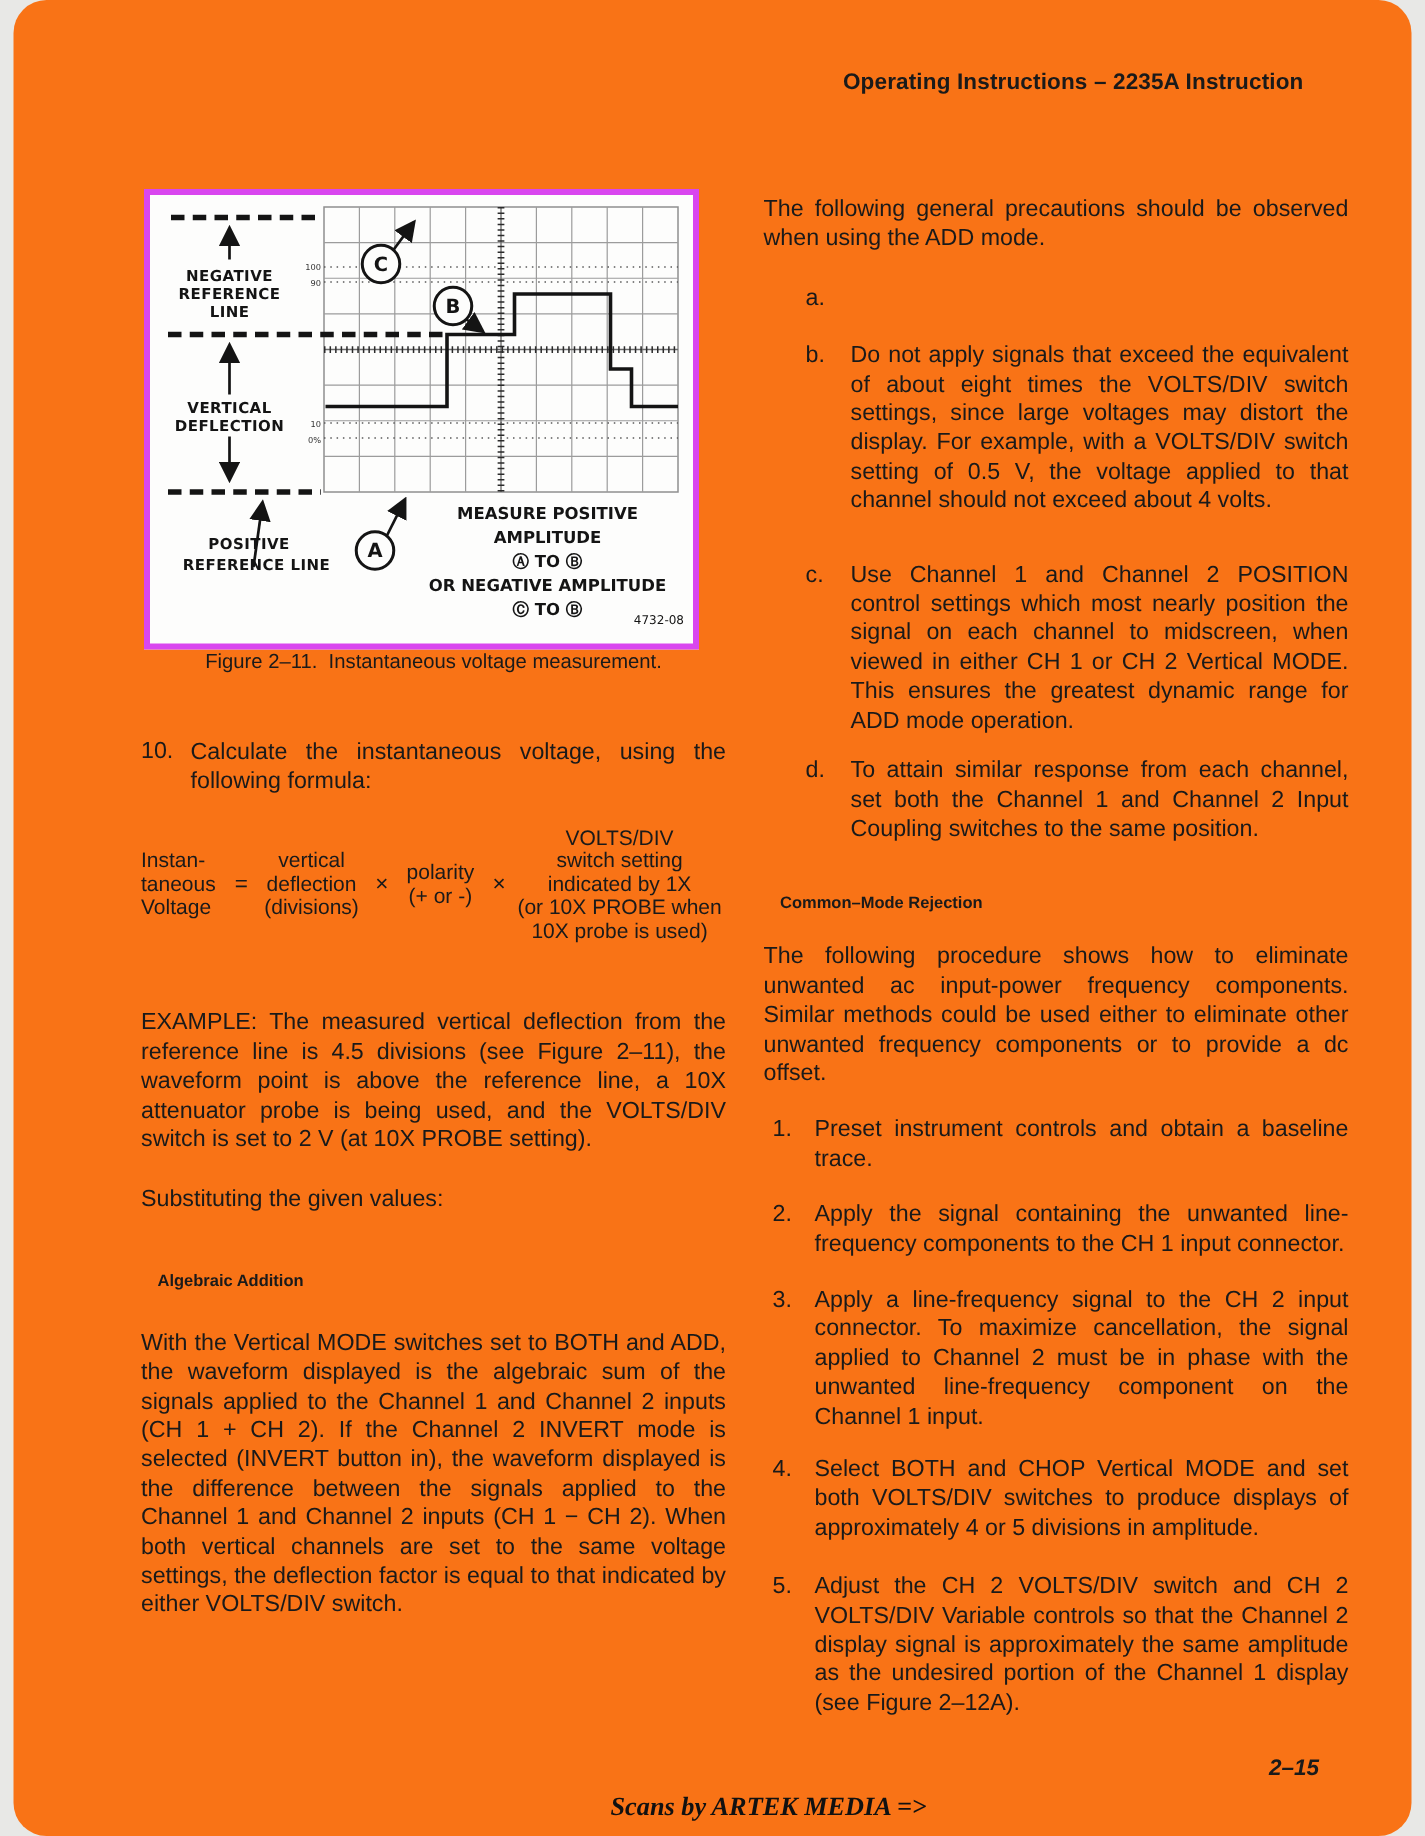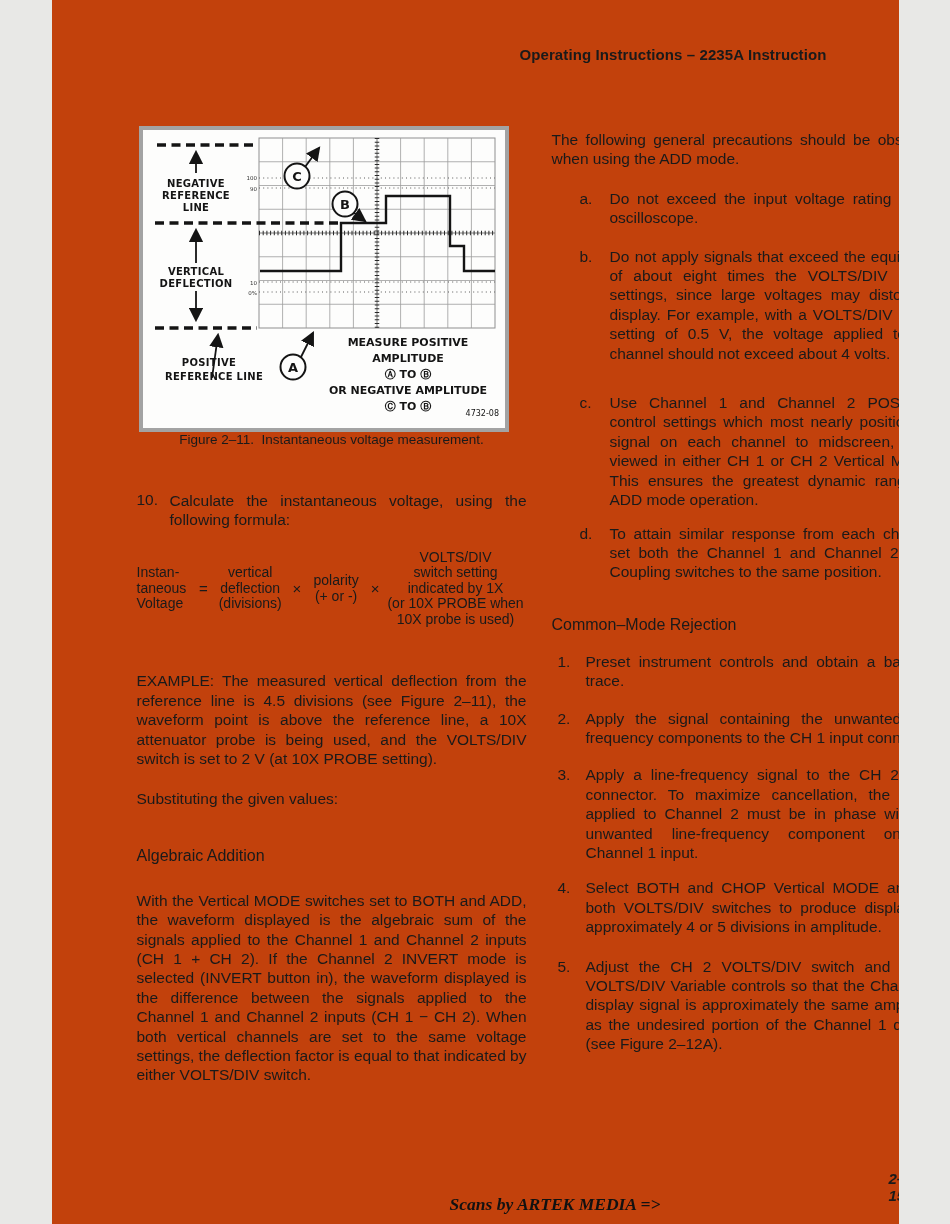--- a/index.html
+++ b/index.html
@@ -1,36 +1,37 @@
 <!DOCTYPE html>
 <html><head>
 <meta charset="utf-8">
 <style>
   html,body { margin:0; padding:0; background:#e8e8e6; }
   .page {
-    position:relative; width:847px; height:1224px; margin:0 auto;
-    background:#c2410c; color:#1a1a1a;
+    position:relative; width:932px; height:1224px; margin:0 auto;
+    background:#f97316; color:#1a1a1a;
     font-family:"Liberation Sans","DejaVu Sans",sans-serif;
     overflow:hidden;
+    border-radius:22px;
   }
   .hdr {
     position:absolute; top:46px; right:72px;
     font-size:15px; font-weight:bold; letter-spacing:0.1px;
   }
   .col { position:absolute; top:120px; width:390px; }
   .col-left  { left:85px; }
   .col-right { left:500px; }
 
   p.body, .itext {
     margin:0; font-size:15.5px; line-height:19.4px; text-align:justify;
     text-justify:inter-word;
   }
-  h3.sect { margin:0; font-size:16px; font-weight:normal; }
-
-  .fig-box { margin-left:2px; width:362px; border:4px solid #a3a3a3; background:#fdfdfc; }
+  h3.sect { margin:11px; font-size:11px; font-weight:bold; }
+
+  .fig-box { margin-left:2px; width:362px; border:4px solid #d946ef; background:#fdfdfc; }
   .fig-caption { margin-top:0; text-align:center; font-size:13.5px; font-weight:normal; }
 
   .li { display:flex; }
   .li .mk { flex:none; }
   .li10 .mk { width:33px; }
   .prec { padding-left:28px; }
   .prec .mk { width:30px; }
   .step { padding-left:6px; }
   .step .mk { width:28px; }
 
@@ -185,36 +186,36 @@
 
     <h3 class="sect" style="margin-top:38px">Algebraic Addition</h3>
     <p class="body" style="margin-top:26px">With the Vertical MODE switches set to BOTH and ADD, the waveform displayed is the algebraic sum of the signals applied to the Channel 1 and Channel 2 inputs (CH 1 + CH 2). If the Channel 2 INVERT mode is selected (INVERT button in), the waveform displayed is the difference between the signals applied to the Channel 1 and Channel 2 inputs (CH 1 − CH 2). When both vertical channels are set to the same voltage settings, the deflection factor is equal to that indicated by either VOLTS/DIV switch.</p>
   </div>
 
   <div class="col col-right">
     <p class="body" style="margin-top:10px">The following general precautions should be observed when using the ADD mode.</p>
 
     <div class="li prec" style="margin-top:20px">
       <span class="mk itext">a.</span>
-      <div class="itext">Do not exceed the input voltage rating of the oscilloscope.</div>
     </div>
     <div class="li prec" style="margin-top:19px">
       <span class="mk itext">b.</span>
       <div class="itext">Do not apply signals that exceed the equivalent of about eight times the VOLTS/DIV switch settings, since large voltages may distort the display. For example, with a VOLTS/DIV switch setting of 0.5 V, the voltage applied to that channel should not exceed about 4 volts.</div>
     </div>
     <div class="li prec" style="margin-top:30px">
       <span class="mk itext">c.</span>
       <div class="itext">Use Channel 1 and Channel 2 POSITION control settings which most nearly position the signal on each channel to midscreen, when viewed in either CH 1 or CH 2 Vertical MODE. This ensures the greatest dynamic range for ADD mode operation.</div>
     </div>
     <div class="li prec" style="margin-top:14px">
       <span class="mk itext">d.</span>
       <div class="itext">To attain similar response from each channel, set both the Channel 1 and Channel 2 Input Coupling switches to the same position.</div>
     </div>
 
     <h3 class="sect" style="margin-top:34px">Common–Mode Rejection</h3>
+    <p class="body" style="margin-top:20px">The following procedure shows how to eliminate unwanted ac input-power frequency components. Similar methods could be used either to eliminate other unwanted frequency components or to provide a dc offset.</p>
 
     <div class="li step" style="margin-top:18px">
       <span class="mk itext">1.</span>
       <div class="itext">Preset instrument controls and obtain a baseline trace.</div>
     </div>
     <div class="li step" style="margin-top:18px">
       <span class="mk itext">2.</span>
       <div class="itext">Apply the signal containing the unwanted line-frequency components to the CH 1 input connector.</div>
     </div>
     <div class="li step" style="margin-top:18px">

